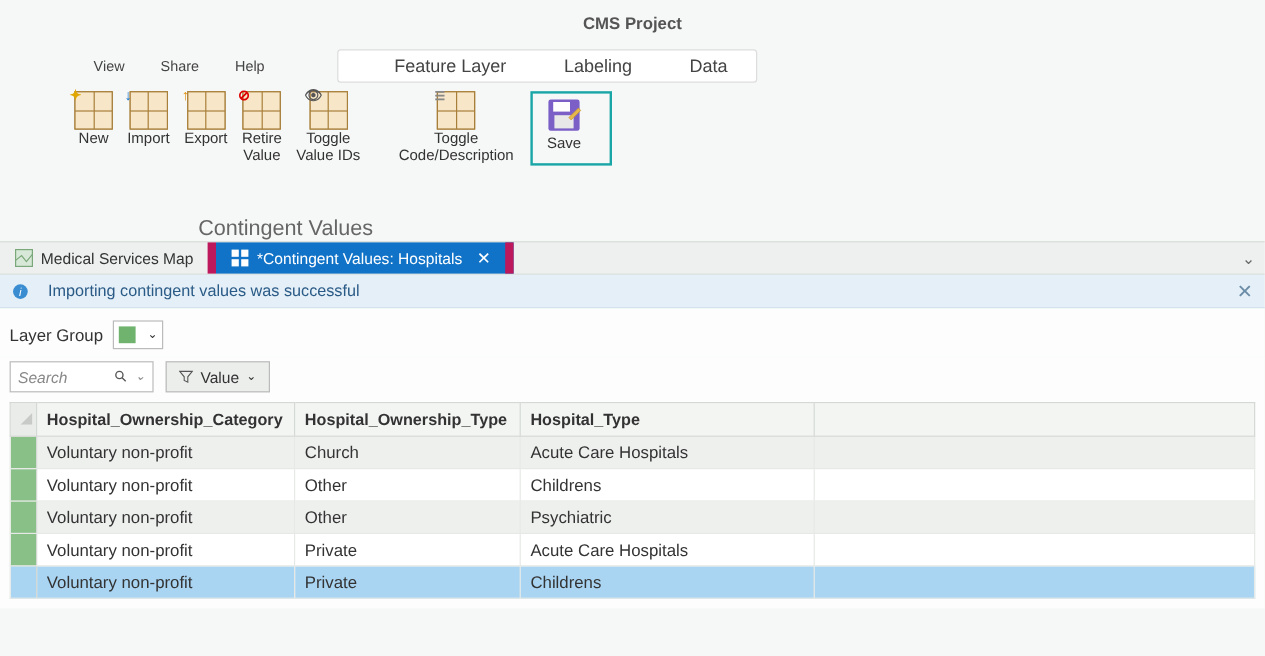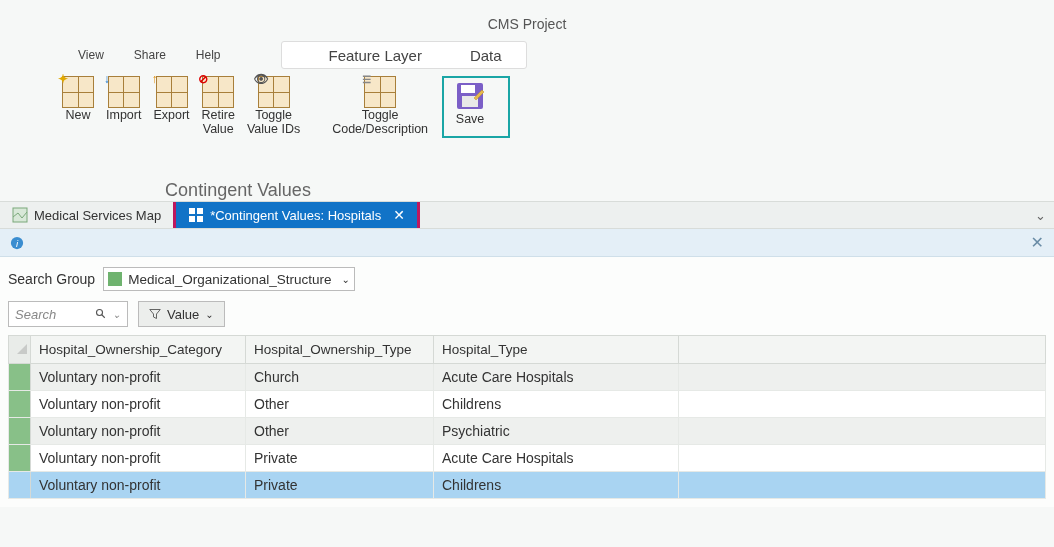--- a/index.html
+++ b/index.html
@@ -1,19 +1,19 @@
 <!DOCTYPE html>
 <html><head>
 <meta charset="utf-8">
 <style>
 * { box-sizing: border-box; margin: 0; padding: 0; font-family: "Segoe UI", Tahoma, sans-serif; }
 body { width: 1054px; height: 547px; background: #f6f8f7; overflow: hidden; font-size: 13px; color: #333; }
 
 
-.titlebar { height: 32px; display: flex; align-items: flex-end; justify-content: center; gap: 14px; padding-top: 6px; }
+.titlebar { height: 32px; display: flex; align-items: center; justify-content: center; gap: 14px; padding-top: 6px; font-weight: bold; }
 .titlebar .project { color: #555; font-size: 14px; }
 .search-cmd { width: 250px; height: 24px; border: 1px solid #aab; border-radius: 2px; background: #fff; display: flex; align-items: center; padding: 0 6px; color: #8a8fa0; font-style: italic; font-size: 13px; }
 .search-cmd svg { width: 12px; height: 12px; margin-right: 5px; opacity: .6; }
 
 
 .menubar { height: 30px; display: flex; align-items: center; padding-left: 78px; gap: 30px; margin-top: 8px; }
 .menubar .mitem { font-size: 12px; color: #444; cursor: pointer; }
 .tabgroup { margin-left: 30px; background: #fff; border: 1px solid #ddd; border-radius: 3px; height: 28px; display: flex; align-items: center; padding-left: 23px; }
 .tabgroup .titem { padding: 0 24px; font-size: 15px; color: #444; cursor: pointer; height: 100%; display:flex; align-items:center;}
 
@@ -30,21 +30,21 @@
 .arrdn { color: #1170c9; }
 .arrup { color: #e08a00; }
 .nosym { color: #d00; }
 .eye { color: #555; }
 .disk { width:32px; height:32px; }
 .save-highlight { border: 2px solid #1aa6a6; padding: 2px 22px 10px 10px; margin-left: 8px; }
 .ribbon-caption { text-align:center; font-size:18px; color:#666; margin-top:-2px; padding-left: 56px; width: 420px;}
 
 
 .doctabs { height: 28px; background: #edf0ef; border-top: 1px solid #d8dcd9; border-bottom: 1px solid #d8dcd9; display: flex; align-items: stretch; }
-.doctab { display: flex; align-items: center; padding: 0 12px; gap: 6px; font-size: 13px; border-right: 3px solid #be185d; cursor: pointer;}
+.doctab { display: flex; align-items: center; padding: 0 12px; gap: 6px; font-size: 13px; border-right: 7px solid #be185d; cursor: pointer;}
 .doctab.active { background: #1173c7; color: #fff; }
 .doctab .close { margin-left: 6px; font-size: 14px; }
 .doctabs .expander { margin-left: auto; padding: 0 8px; display:flex; align-items:center; color:#666; cursor:pointer;}
 .tabicon { width: 16px; height: 16px; }
 
 
 .infobar { height: 28px; background: #e4eff7; border-bottom: 1px solid #cfdfe9; display: flex; align-items: center; padding: 0 10px; color: #2a5a86; font-size: 13.5px; }
 .infobar .info-icon { width: 14px; height: 14px; margin-right: 16px; }
 .infobar .close { margin-left: auto; color: #6a8ca6; font-size: 16px; cursor:pointer; }
 
@@ -58,21 +58,21 @@
 
 .sfrow { padding: 4px 8px 8px 8px; display: flex; gap: 10px; background:#fcfdfc;}
 .searchbox { width: 120px; height: 26px; border: 1px solid #bbb; background: #fff; display:flex; align-items:center; padding:0 6px; color:#888; font-style: italic; gap:4px;}
 .searchbox .mag { width:12px; height:12px; margin-left:auto; }
 .searchbox .caret { font-size:10px; margin-left:2px;}
 .filterbtn { height: 26px; border: 1px solid #bbb; background: #eceeec; display:flex; align-items:center; padding:0 10px; gap:6px; cursor:pointer;}
 
 
 .tablewrap { padding: 0 8px 8px 8px; background:#fcfdfc;}
 table { width: 100%; border-collapse: collapse; table-layout: fixed;}
-thead th { background: #f3f5f3; border: 1px solid #d5d9d5; text-align: left; padding: 6px 8px; font-weight: normal; font-size: 13.5px; color:#333;}
+thead th { background: #f3f5f3; border: 1px solid #d5d9d5; text-align: left; padding: 6px 8px; font-weight: bold; font-size: 13.5px; color:#333;}
 thead th.rowhead { width: 22px; background:#e9ece9; }
 thead th.rowhead svg{width:10px;height:10px;opacity:.4;}
 tbody td { border: 1px solid #e6e9e6; padding: 5px 8px; font-size: 14px; }
 tbody tr:nth-child(odd) td { background: #eef0ee; }
 tbody tr:nth-child(even) td { background: #fff; }
 tbody td.rh { width:22px; background:#88c088 !important; border-right:1px solid #d5d9d5; padding:0;}
 tbody tr.selected td { background: #a9d4f2 !important; }
 col.c1{width:22px;} col.c2{width:215px;} col.c3{width:188px;} col.c4{width:245px;} col.c5{width:auto;}
 </style>
 </head>
@@ -81,20 +81,21 @@
 <div class="titlebar">
   <span class="project">CMS Project</span>
 </div>
 
 <div class="menubar">
   <span class="mitem">View</span>
   <span class="mitem">Share</span>
   <span class="mitem">Help</span>
   <div class="tabgroup">
     <span class="titem">Feature Layer</span>
+    <span class="titem">Labeling</span>
     <span class="titem">Data</span>
   </div>
 </div>
 
 <div class="ribbon">
   <div class="rbtn">
     <div class="ricon-wrap">
         <div class="ricon ricon-table">
           <div></div>
           <div></div>
@@ -201,28 +202,28 @@
   <div class="expander">
     <span>⌄</span>
   </div>
 </div>
 
 <div class="infobar">
   <svg class="info-icon" viewBox="0 0 16 16">
       <circle cx="8" cy="8" r="7" fill="#3a8dd0"></circle>
       <text x="8" y="12" text-anchor="middle" fill="#fff" font-size="11" font-family="serif" font-style="italic">i</text>
     </svg>
+  <span>Importing contingent values was successful</span>
   <span class="close">✕</span>
 </div>
 
 <div class="fgrow">
-  <label>Search Group</label>
+  <label>Layer Group</label>
   <div class="fg-select">
     <span class="swatch"></span>
-    <span>Medical_Organizational_Structure</span>
     <span class="caret">⌄</span>
   </div>
 </div>
 
 <div class="sfrow">
   <div class="searchbox">
     <span>Search</span>
     <svg class="mag" viewBox="0 0 16 16">
         <circle cx="6" cy="6" r="4" fill="none" stroke="#555" stroke-width="1.5"></circle>
         <line x1="9" y1="9" x2="13" y2="13" stroke="#555" stroke-width="1.5"></line>

